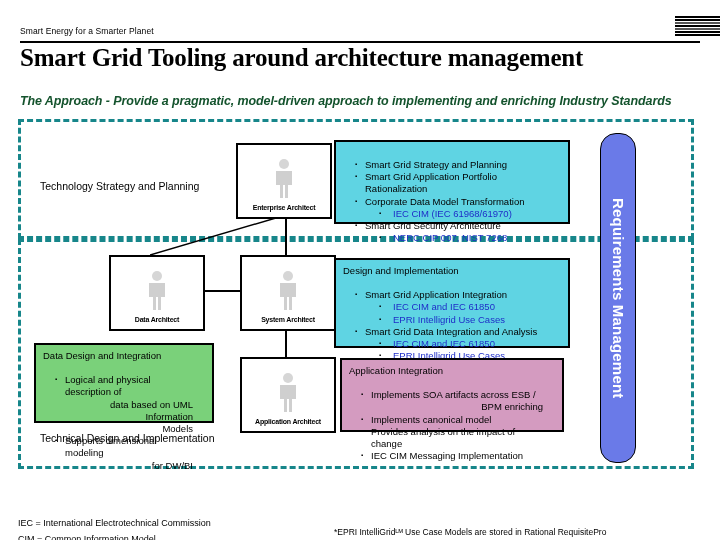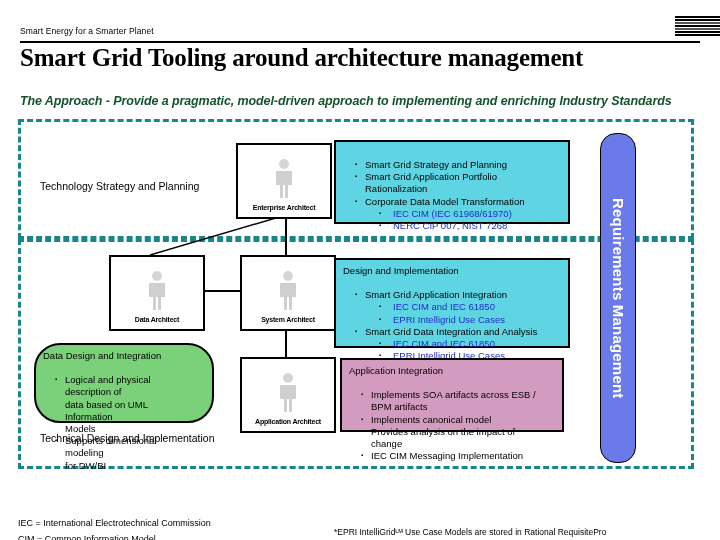--- a/index.html
+++ b/index.html
@@ -85,26 +85,26 @@
     position:absolute;border:2.5px solid #000;z-index:5;
     padding:5px 7px 6px 7px;box-sizing:border-box;
   }
   .cbox .t{font-size:9.5px;color:#000;line-height:12.2px;}
   .cbox ul{margin:12px;padding:0;list-style:none;}
   .cbox li{font-size:9.5px;color:#000;line-height:12.2px;position:relative;}
   .cbox li.l1{padding-left:10px;}
   .cbox li.l1:before{content:"\25AA";position:absolute;left:0;top:-1px;font-size:6px;}
   .cbox li.l2{padding-left:38px;color:#1e2ec8;}
   .cbox li.l2:before{content:"\25AA";position:absolute;left:24px;top:-1px;font-size:6px;color:#000;}
-  .cbox li.cont{padding-left:10px;}
+  .cbox li.cont{padding-left:10px;text-align:right;}
 
   #box-blueprint{left:334px;top:140px;width:236px;height:84px;background:#5fd4e3;}
   #box-design{left:334px;top:258px;width:236px;height:90px;background:#5fd4e3;}
   #box-appint{left:340px;top:358px;width:224px;height:74px;background:#d49bc0;}
-  #box-datadesign{left:34px;top:343px;width:180px;height:80px;background:#7ad17a;border-radius:26px;}
+  #box-datadesign{left:34px;top:343px;width:180px;height:80px;background:#7ad17a;}
 
   
   #req-bar{
     position:absolute;left:600px;top:133px;width:34px;height:328px;
     background:#6a7ae8;border:1.5px solid #000;border-radius:16px;
     z-index:8;display:flex;align-items:center;justify-content:center;
   }
   #req-bar .vtxt{
     writing-mode:vertical-rl;
     font-size:15px;font-weight:700;color:#fff;white-space:nowrap;
@@ -192,41 +192,42 @@
     </div>
     <div class="cap">Application Architect</div>
   </div>
 
   <div class="cbox" id="box-blueprint">
     <ul>
         <li class="l1">Smart Grid Strategy and Planning</li>
         <li class="l1">Smart Grid Application Portfolio Rationalization</li>
         <li class="l1">Corporate Data Model Transformation</li>
         <li class="l2">IEC CIM (IEC 61968/61970)</li>
+        <li class="l1">Smart Grid Security Architecture</li>
         <li class="l2">NERC CIP 007, NIST 7268</li>
       </ul>
   </div>
 
   <div class="cbox" id="box-design">
     <div class="t">Design and Implementation</div>
     <ul>
         <li class="l1">Smart Grid Application Integration</li>
         <li class="l2">IEC CIM and IEC 61850</li>
         <li class="l2">EPRI Intelligrid Use Cases</li>
         <li class="l1">Smart Grid Data Integration and Analysis</li>
         <li class="l2">IEC CIM and IEC 61850</li>
         <li class="l2">EPRI Intelligrid Use Cases</li>
       </ul>
   </div>
 
   <div class="cbox" id="box-appint">
     <div class="t">Application Integration</div>
     <ul>
         <li class="l1">Implements SOA artifacts across ESB /</li>
-        <li class="cont">BPM artifacts</li>
+        <li class="cont">BPM enriching</li>
         <li class="l1">Implements canonical model</li>
         <li class="l1">Provides analysis on the impact of change</li>
         <li class="l1">IEC CIM Messaging Implementation</li>
       </ul>
   </div>
 
   <div class="cbox" id="box-datadesign">
     <div class="t">Data Design and Integration</div>
     <ul>
         <li class="l1">Logical and physical description of</li>

